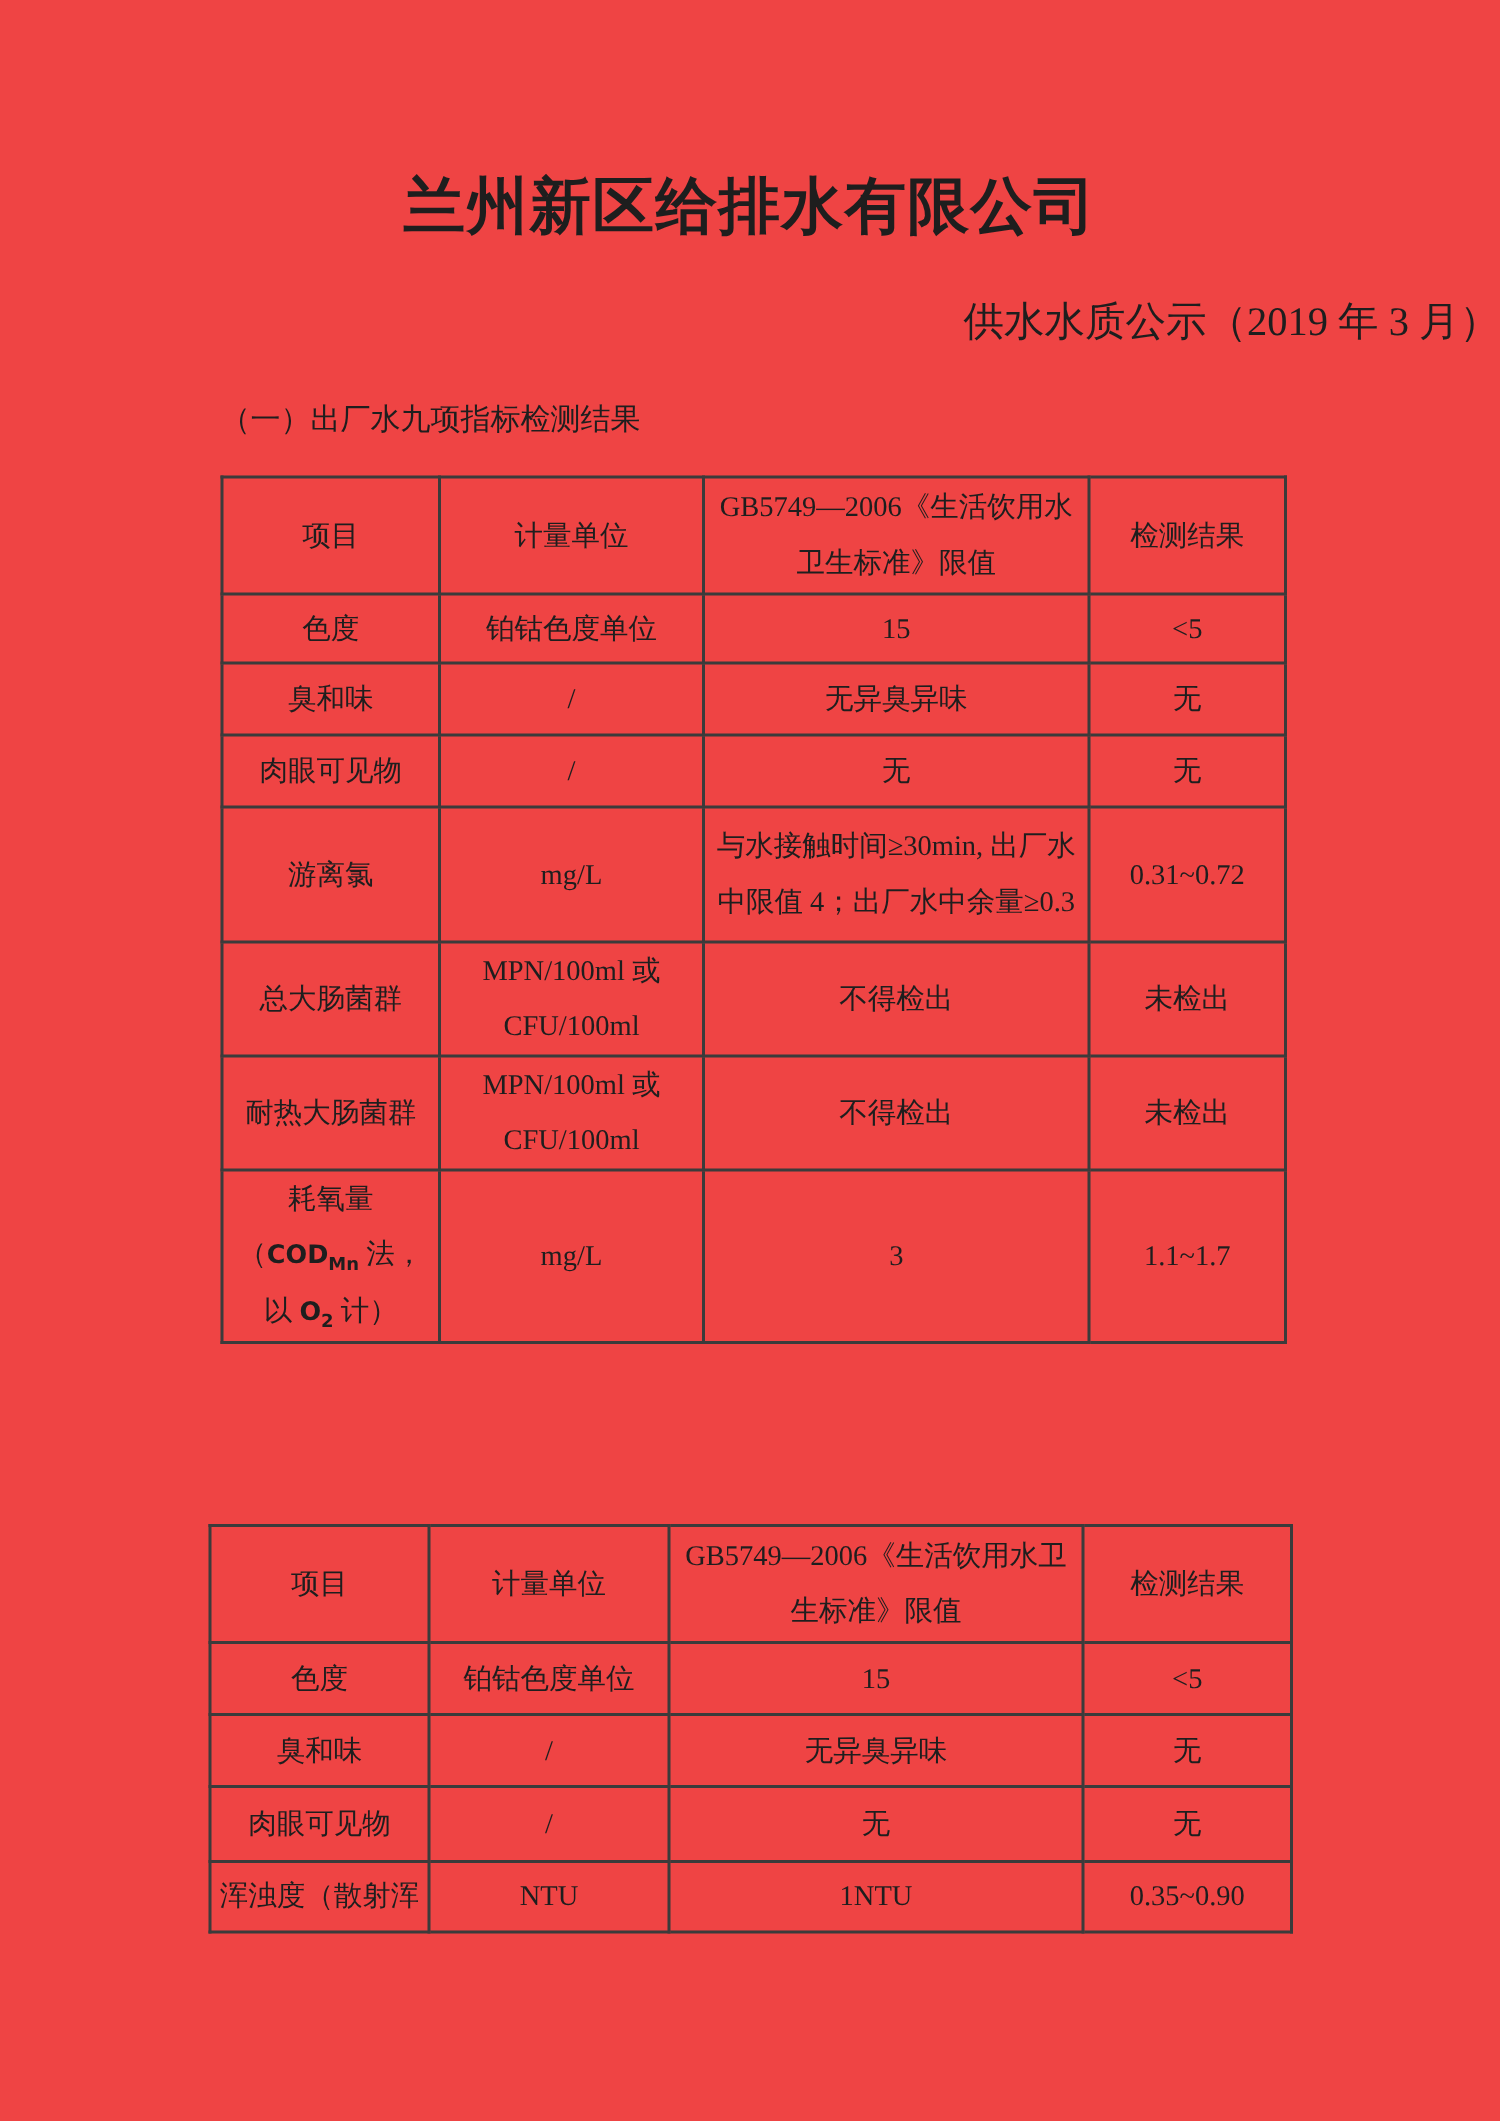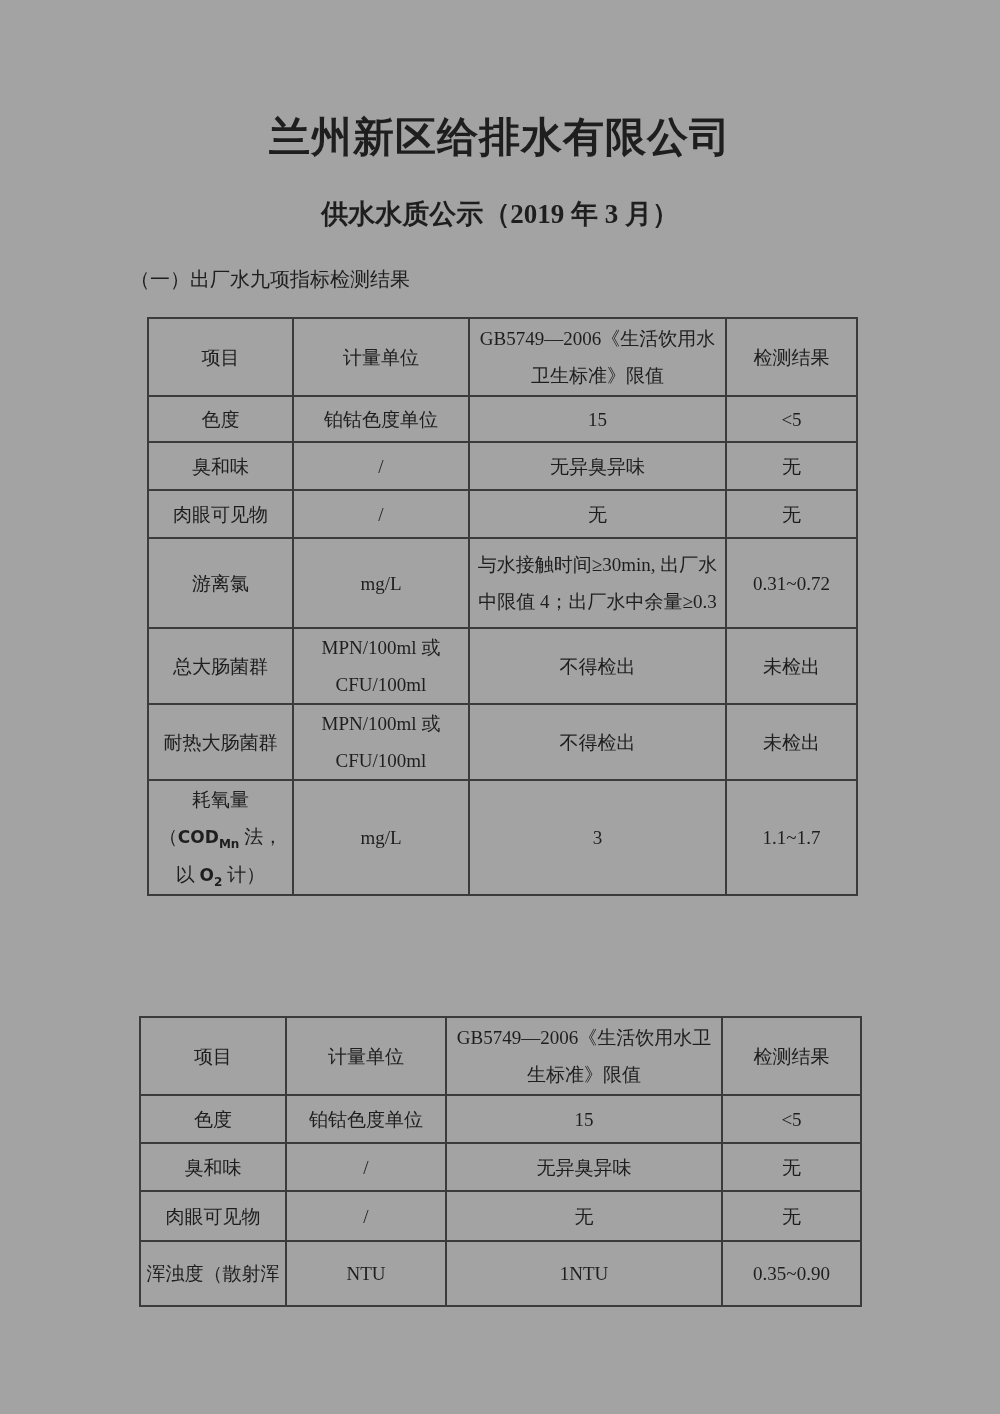--- a/index.html
+++ b/index.html
@@ -1,44 +1,44 @@
 <!DOCTYPE html>
 <html><head>
 <meta charset="utf-8">
 <style>
   html, body { margin: 0; padding: 0; background: #ffffff; }
   .page {
     position: relative;
     width: 1000px;
     height: 1414px;
-    background: #a3a3a3;
+    background: #ef4444;
     font-family: "Liberation Serif", "DejaVu Serif", serif;
     color: #1e1e1e;
     overflow: hidden;
   }
   .doc-title {
     position: absolute;
     top: 110px; left: 0; width: 100%;
     margin: 0;
     text-align: center;
     font-size: 41px;
     font-weight: 700;
     letter-spacing: 1px;
   }
   .doc-subtitle {
     position: absolute;
     top: 196px; left: 0; width: 100%;
     margin: 0;
-    text-align: center;
+    text-align: right;
     font-size: 27px;
-    font-weight: 700;
+    font-weight: 400;
   }
   .section-heading {
     position: absolute;
-    top: 266px; left: 130px;
+    top: 266px; left: 147px;
     font-size: 20px;
     font-weight: 400;
   }
   table.t {
     position: absolute;
     border-collapse: collapse;
     table-layout: fixed;
     padding-left: 28px;
   }
   .t1 { left: 147px; top: 317px; width: 709px; }
@@ -150,21 +150,21 @@
       <td>/</td>
       <td>无异臭异味</td>
       <td>无</td>
     </tr>
     <tr style="height:50px">
       <td>肉眼可见物</td>
       <td>/</td>
       <td>无</td>
       <td>无</td>
     </tr>
-    <tr style="height:65px">
+    <tr style="height:47px">
       <td>浑浊度（散射浑</td>
       <td>NTU</td>
       <td>1NTU</td>
       <td>0.35~0.90</td>
     </tr>
   </tbody>
     </table>
 
 </div>
 

